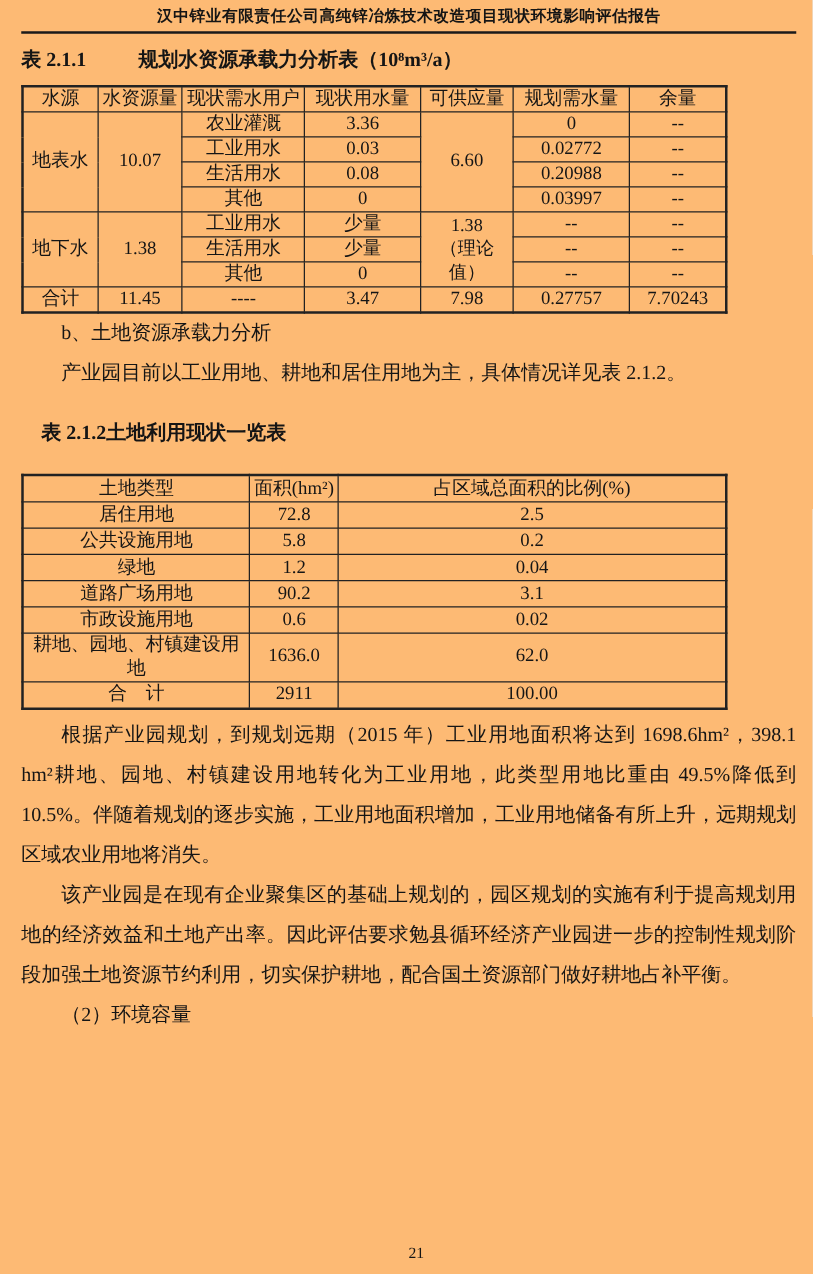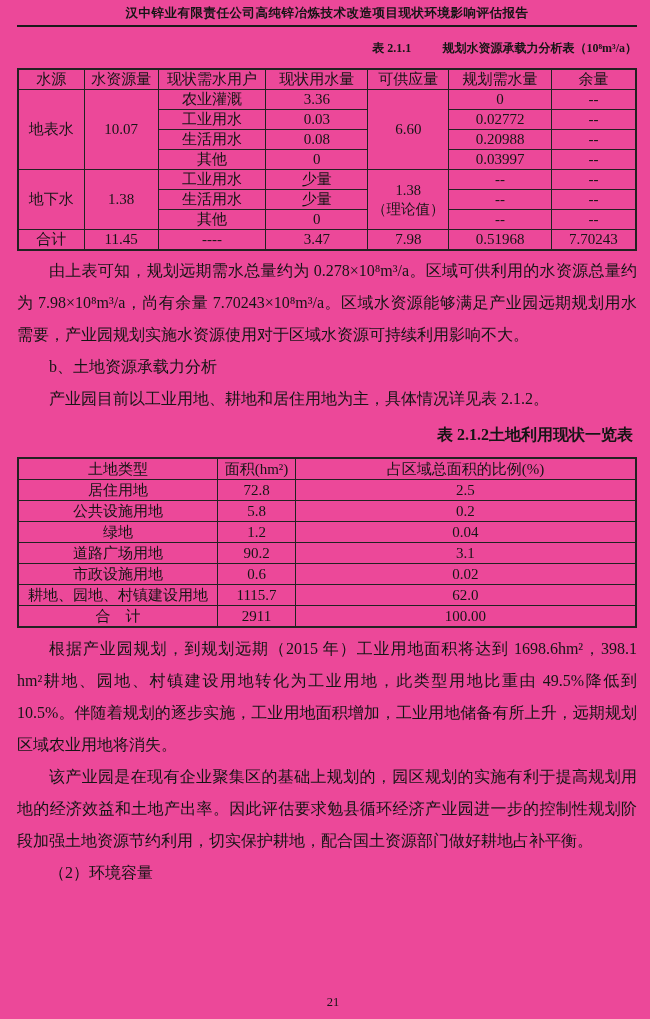--- a/index.html
+++ b/index.html
@@ -1,55 +1,55 @@
 <!DOCTYPE html>
 <html><head>
 <meta charset="utf-8">
 <style>
   html,body{margin:0;padding:0;background:#e8e8e8;}
   .page{
     position:relative;
     width:650px;height:1019px;
     margin:0 auto;
-    background:#ec4899;
+    background:#fdba74;
     box-sizing:border-box;
     padding:5px 13px 0 17px;
     font-family:"Liberation Serif","DejaVu Serif",serif;
     color:#151515;
     overflow:hidden;
   }
   .doc-header{
     text-align:center;
     font-size:12.5px;
     font-weight:bold;
     line-height:17px;
     letter-spacing:.5px;
   }
   .header-rule{
     border:none;
     border-top:2px solid #1a1a1a;
     margin:3px 0 0 0;
   }
   .caption{
-    text-align:right;
-    font-size:12px;
+    text-align:left;
+    font-size:16px;
     font-weight:bold;
     margin-top:11px;
     line-height:21px;
   }
   .caption .cap-label{margin-right:2.6em;}
   .caption2{
-    text-align:right;
+    text-align:left;
     font-size:16px;
     font-weight:bold;
     line-height:32px;
-    margin:4px;
+    margin:16px;
   }
   table.tbl{
-    width:620px;
+    width:565px;
     border-collapse:collapse;
     border:2px solid #222;
     text-align:center;
     font-size:15px;
     table-layout:fixed;
   }
   table.tbl th,table.tbl td{
     border:1px solid #222;
     padding:0 2px;
     font-weight:normal;
@@ -158,27 +158,26 @@
         <td>0</td>
         <td>--</td>
         <td>--</td>
       </tr>
       <tr>
         <td>合计</td>
         <td>11.45</td>
         <td>----</td>
         <td>3.47</td>
         <td>7.98</td>
-        <td>0.51968</td>
+        <td>0.27757</td>
         <td>7.70243</td>
       </tr>
     </tbody>
   </table>
 
-  <p class="body-text p-after-table">由上表可知，规划远期需水总量约为 0.278×10⁸m³/a。区域可供利用的水资源总量约为 7.98×10⁸m³/a，尚有余量 7.70243×10⁸m³/a。区域水资源能够满足产业园远期规划用水需要，产业园规划实施水资源使用对于区域水资源可持续利用影响不大。</p>
   <p class="body-text">b、土地资源承载力分析</p>
   <p class="body-text">产业园目前以工业用地、耕地和居住用地为主，具体情况详见表 2.1.2。</p>
 
   <div class="caption2">
     <span class="cap-label">表 2.1.2</span><span>土地利用现状一览表</span>
   </div>
 
   <table class="tbl t2">
     <colgroup>
       <col style="width:32.3%">
@@ -211,21 +210,21 @@
         <td>90.2</td>
         <td>3.1</td>
       </tr>
       <tr>
         <td>市政设施用地</td>
         <td>0.6</td>
         <td>0.02</td>
       </tr>
       <tr>
         <td>耕地、园地、村镇建设用地</td>
-        <td>1115.7</td>
+        <td>1636.0</td>
         <td>62.0</td>
       </tr>
       <tr>
         <td>合　计</td>
         <td>2911</td>
         <td>100.00</td>
       </tr>
     </tbody>
   </table>
 

